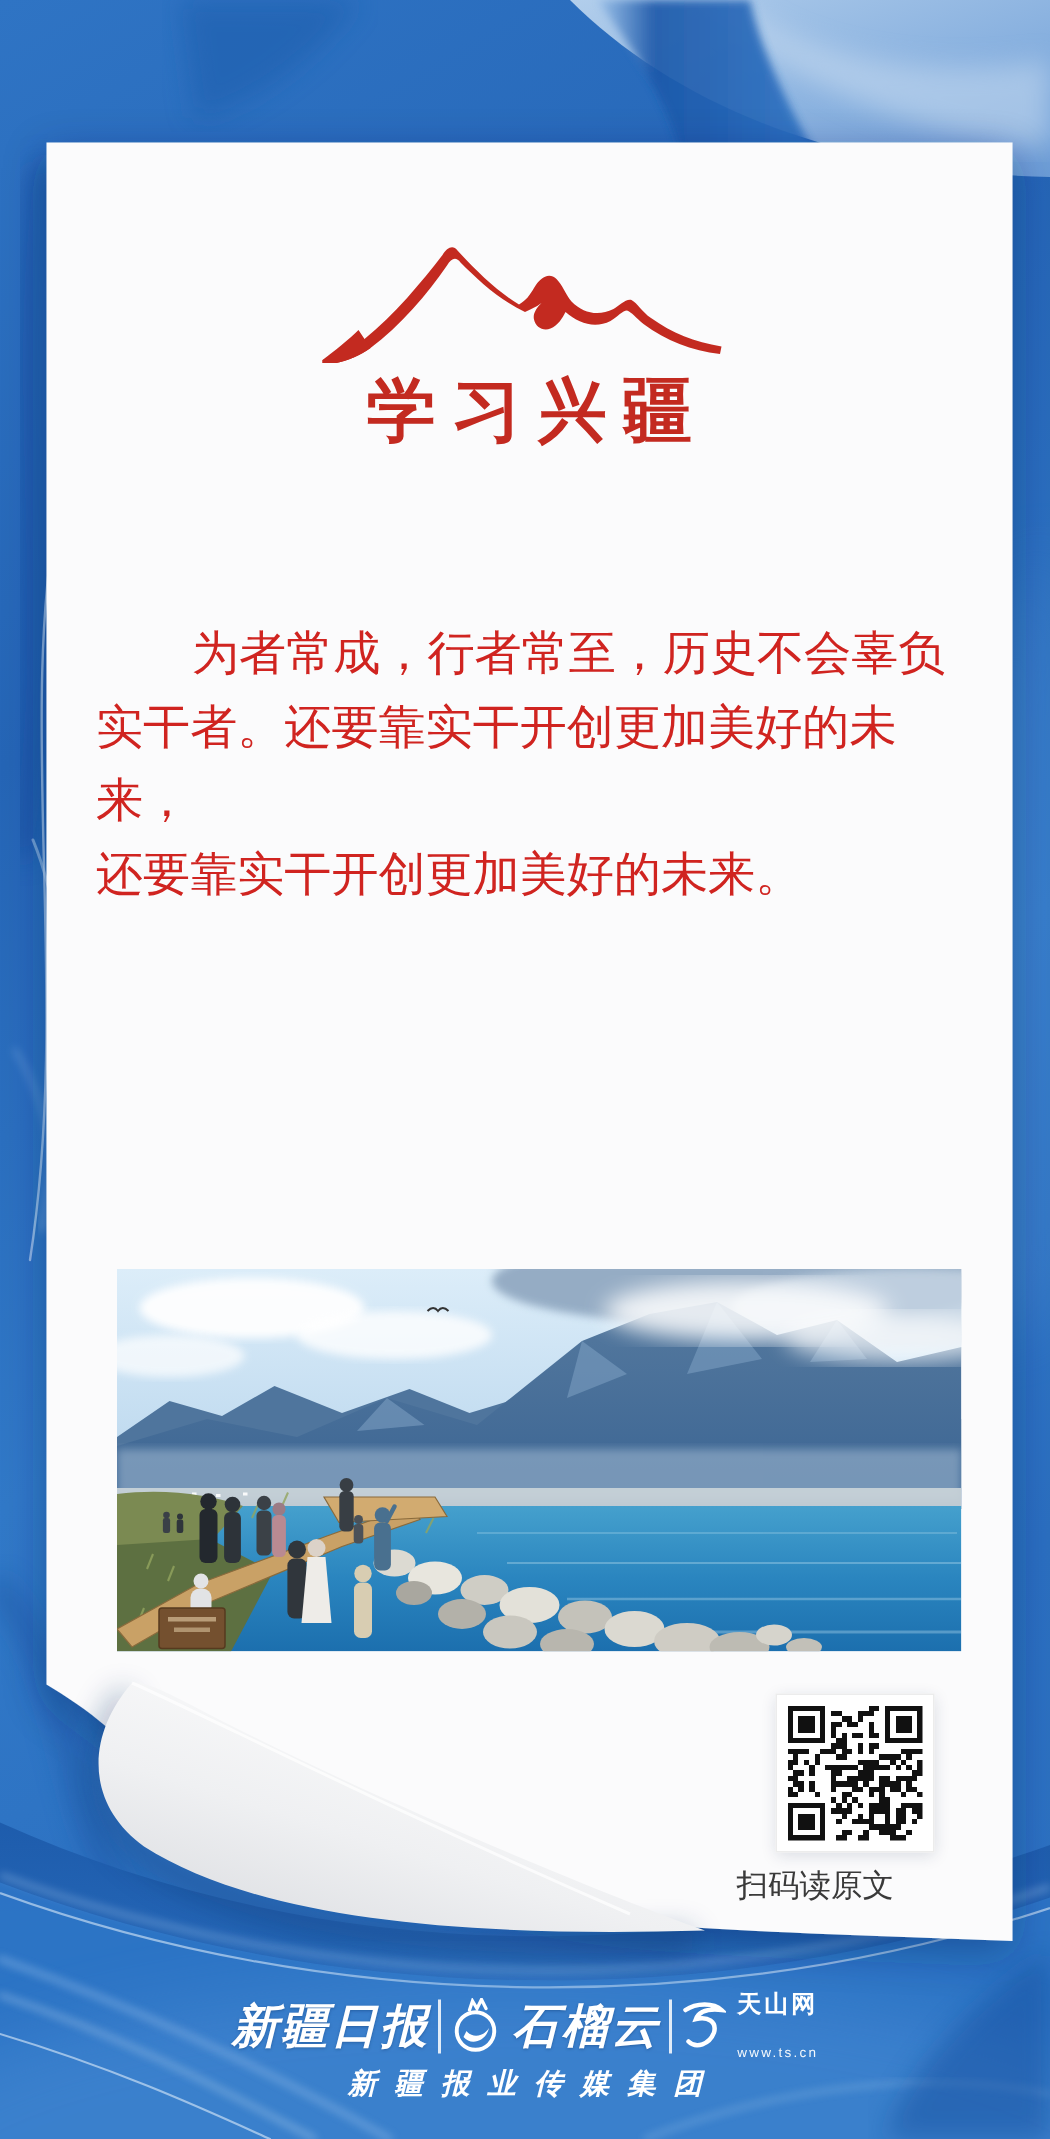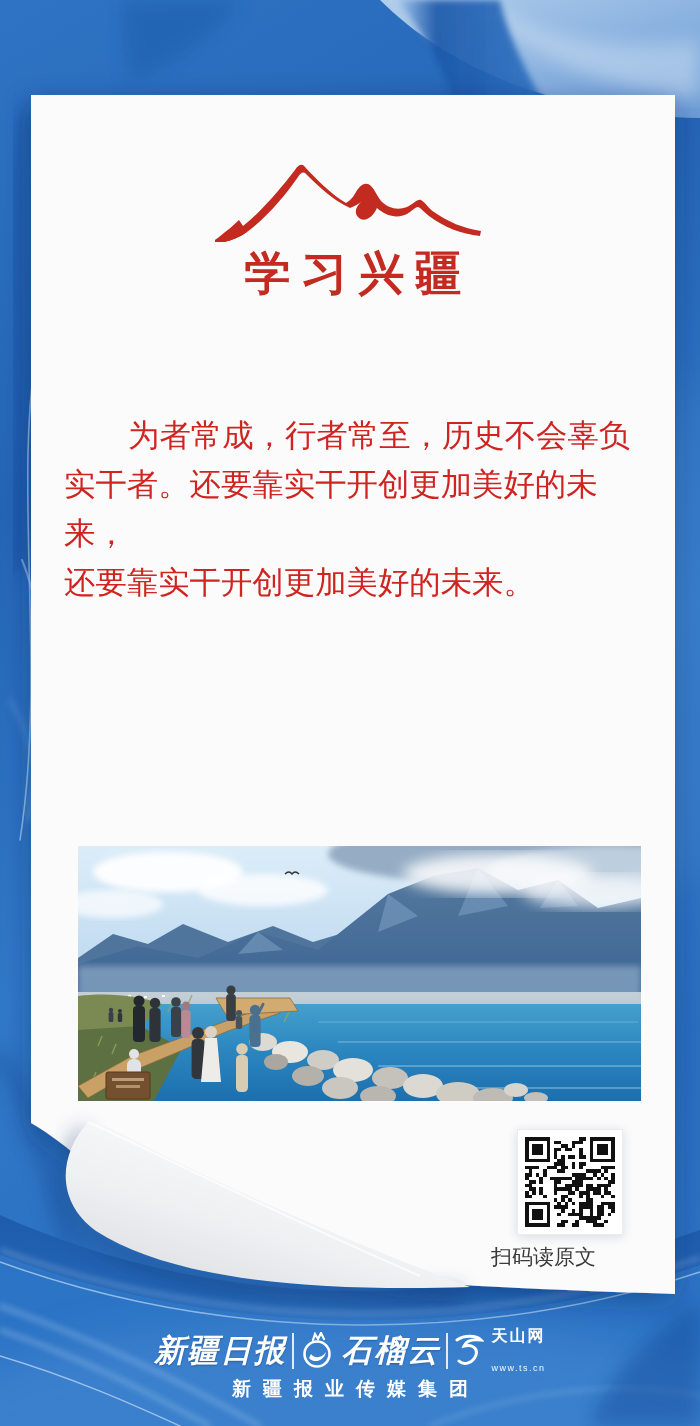--- a/index.html
+++ b/index.html
@@ -53,21 +53,21 @@
     font-family:"Liberation Serif",serif;font-weight:bold;font-style:italic;
     font-size:31px;letter-spacing:2px;text-shadow:0 1px 2px rgba(10,40,90,.35);
   }
   .brand{display:flex;align-items:center;gap:7px;}
   .brand-sep{width:2px;height:36px;background:rgba(255,255,255,.85);}
   .brand-stack{display:flex;flex-direction:column;align-items:center;line-height:1;}
   .brand-stack .cn{font-family:Liberation Mono, monospace;font-weight:bold;font-size:16px;letter-spacing:2px;}
   .brand-stack .en{font-size:9px;letter-spacing:1.5px;margin-top:19px;opacity:.95;}
   .footer-group{
     left:0;top:1376px;width:700px;text-align:center;
-    font-size:19px;font-weight:600;letter-spacing:12px;padding-left:12px;box-sizing:border-box;color:#fff;
+    font-size:19px;font-weight:600;letter-spacing:12px;padding-left:12px;box-sizing:border-box;color:#fff;font-style:italic;
   }
 </style>
 </head>
 <body>
 
 <div class="poster">
 
   <svg class="abs" style="left:0;top:0" width="700" height="1426" viewBox="0 0 700 1426">
     <defs>
       <linearGradient id="gTopLight" x1="0" y1="0" x2="1" y2="1">

